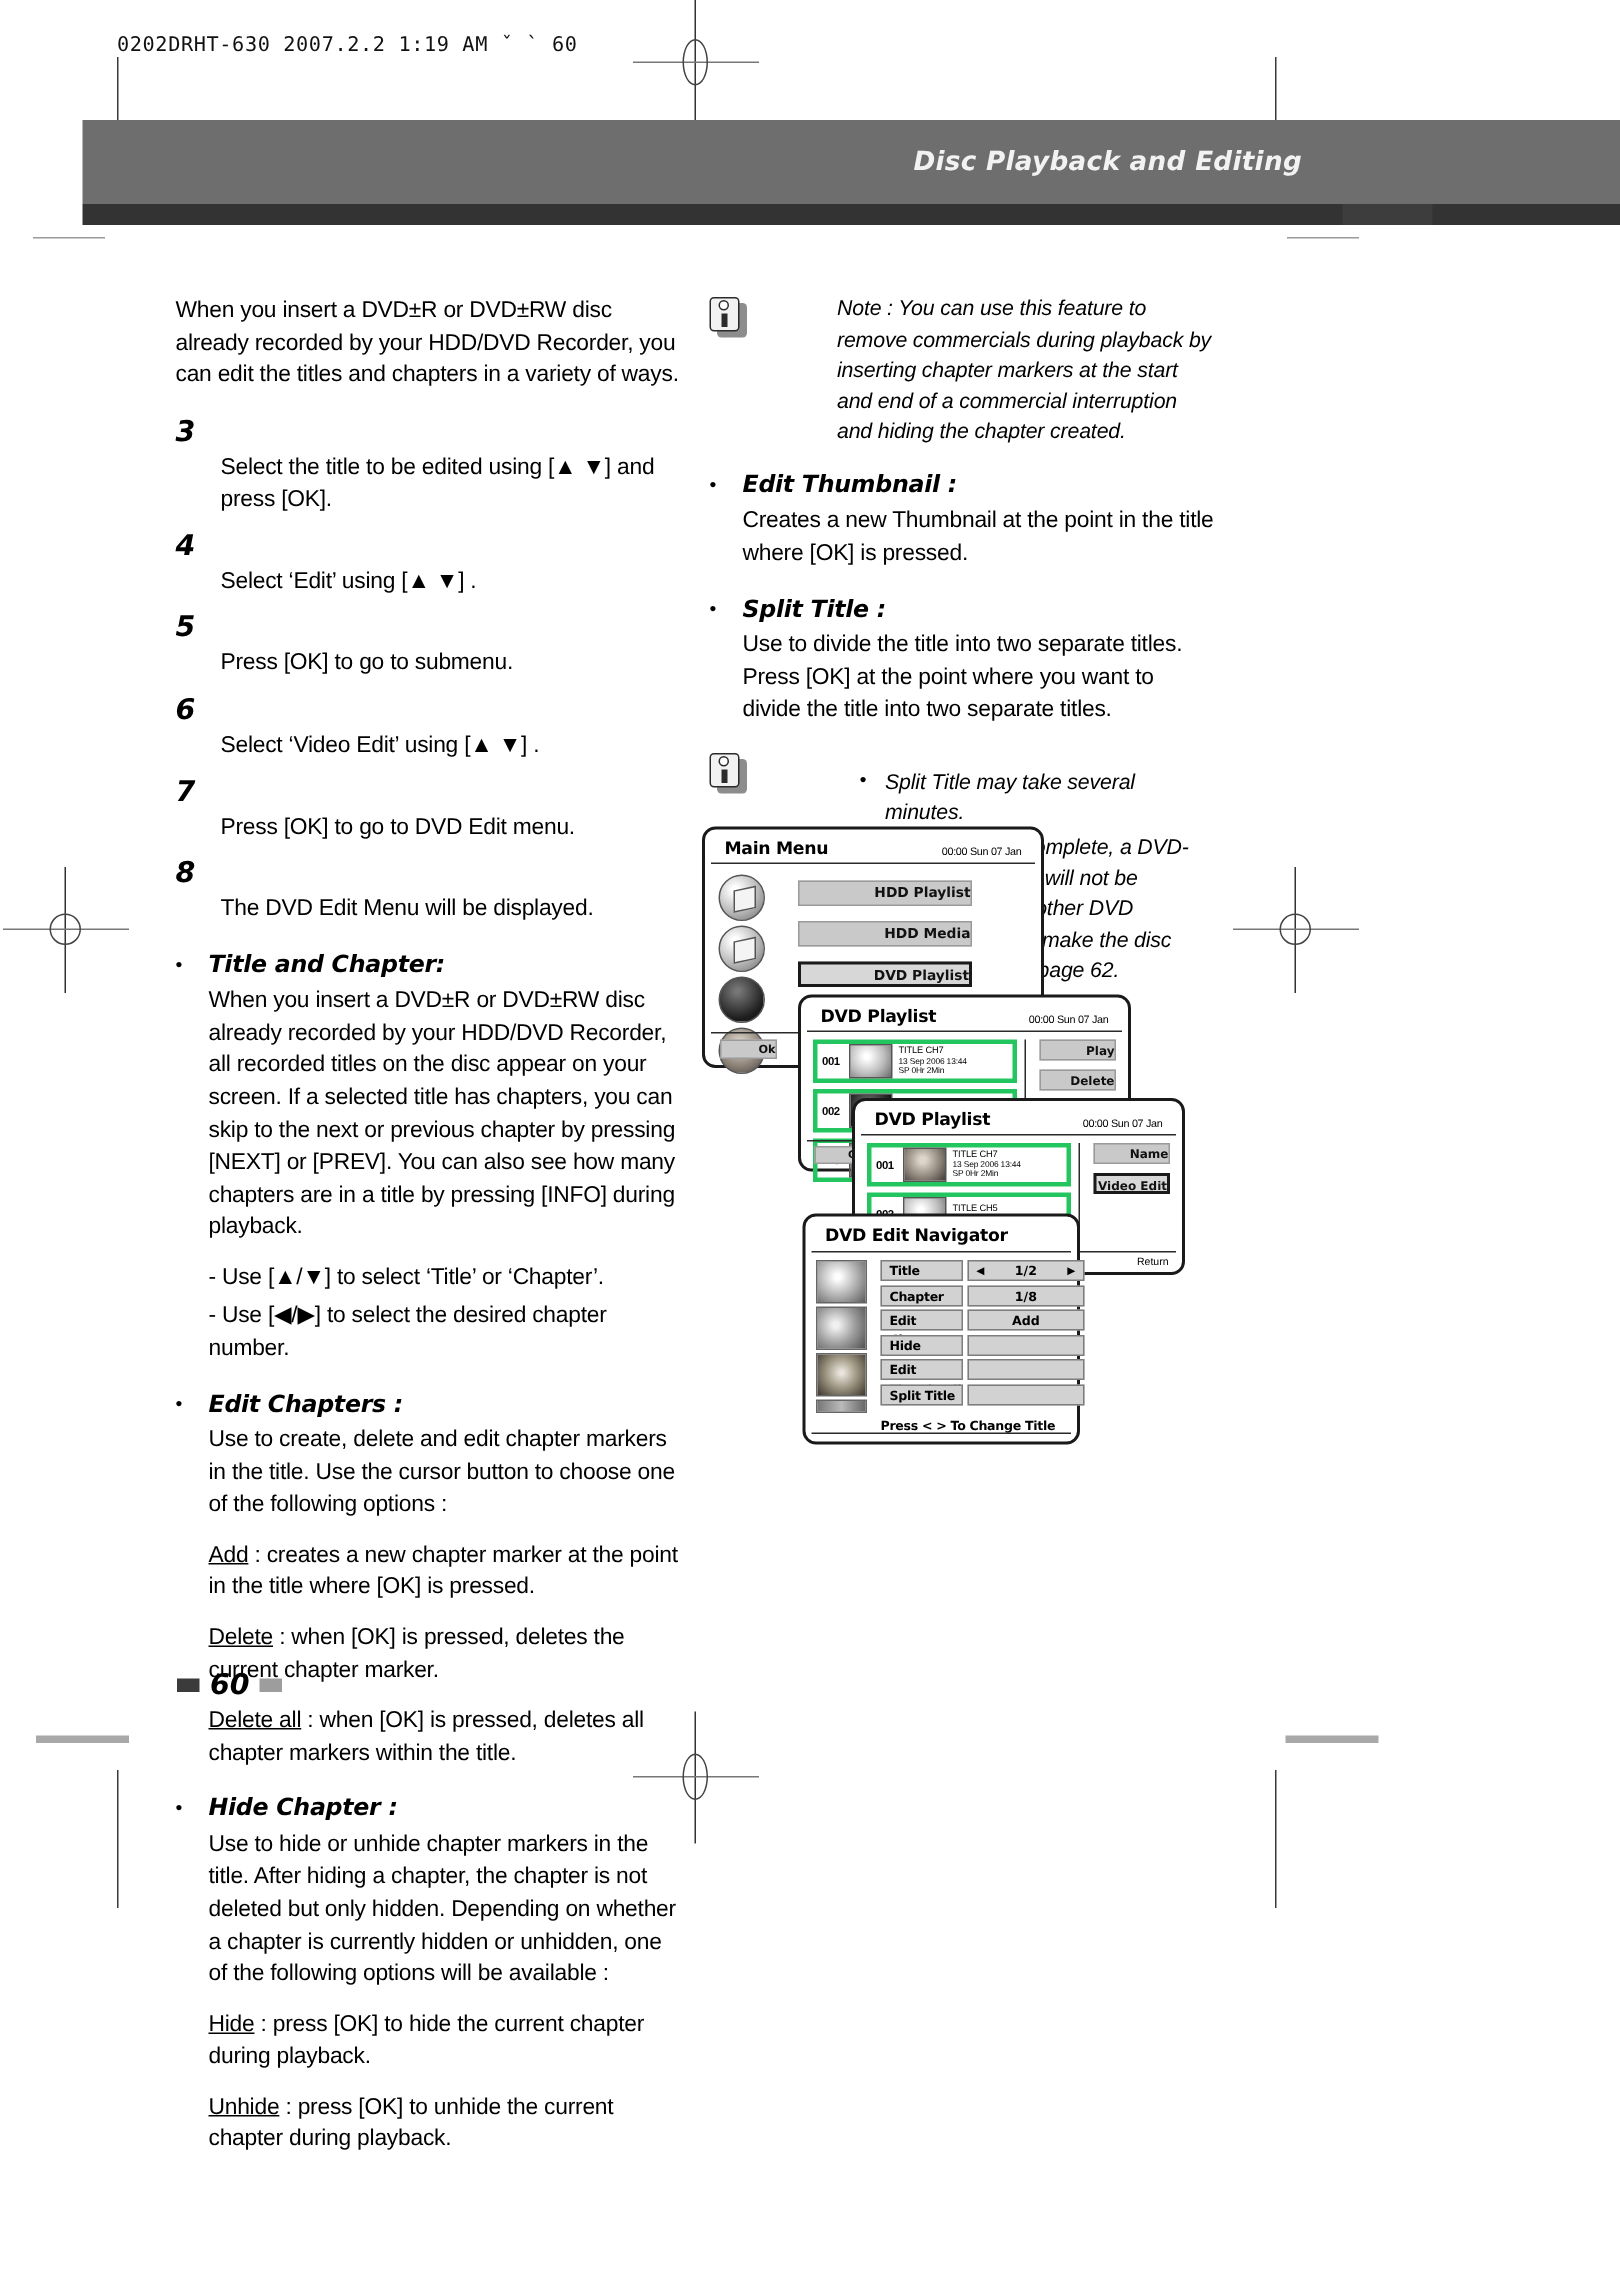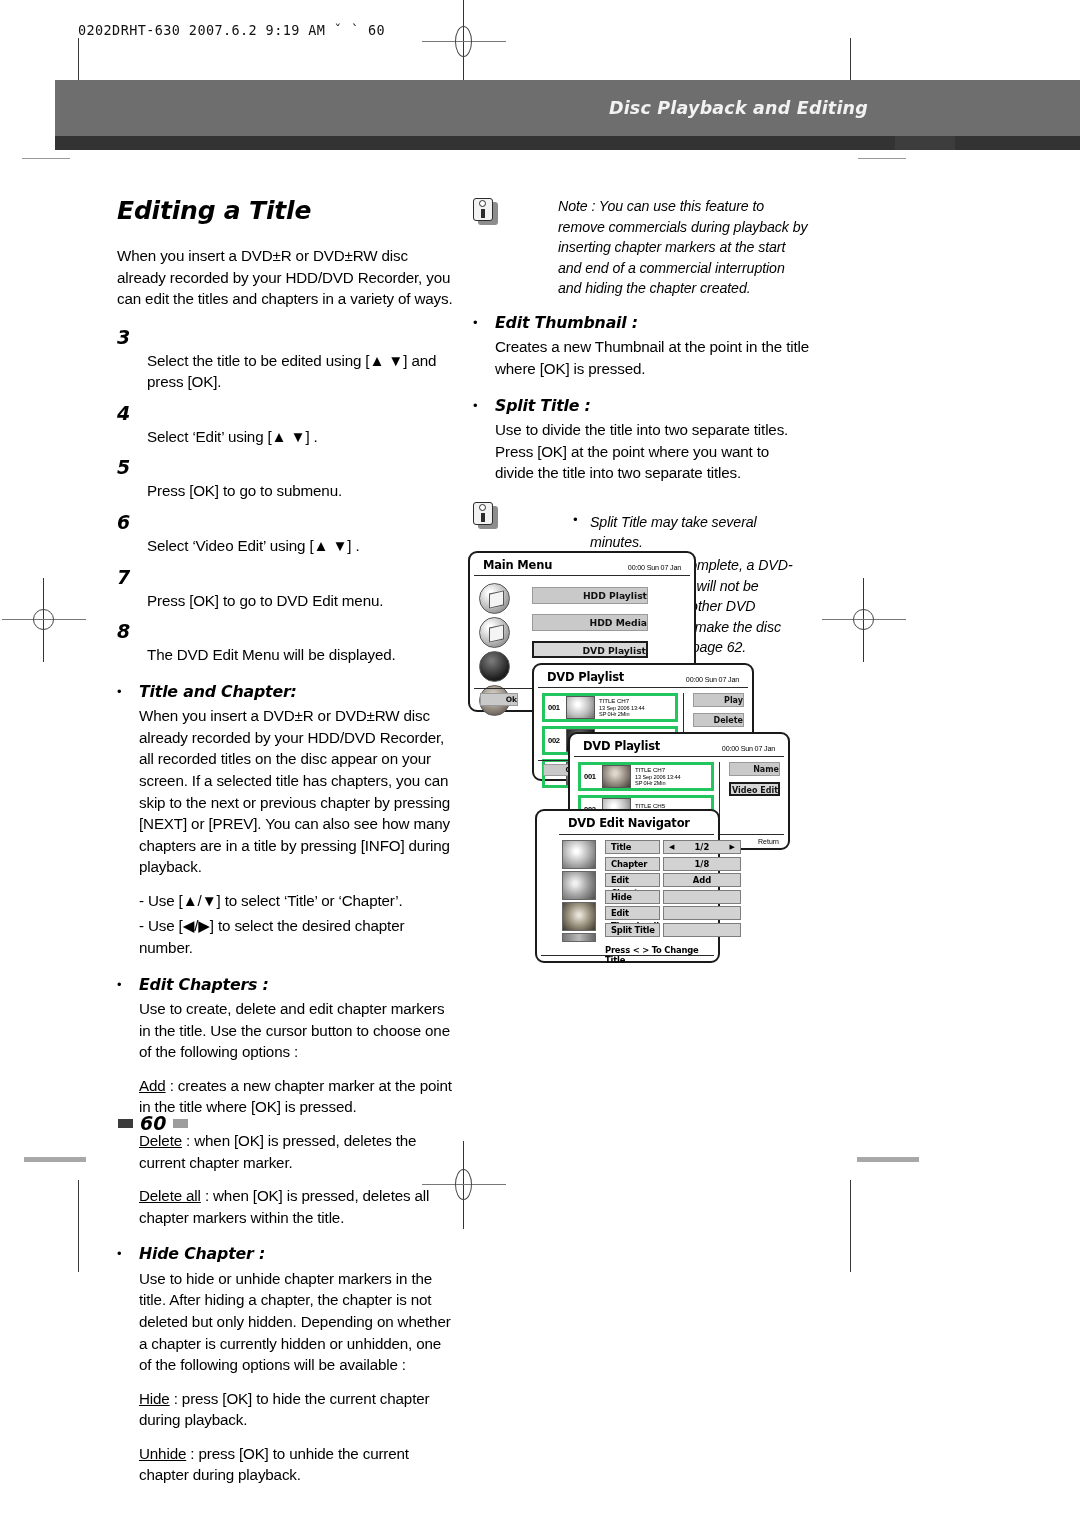--- a/index.html
+++ b/index.html
@@ -147,21 +147,21 @@
   .pl-meta div{font-size:5.6px;letter-spacing:-.1px;white-space:nowrap;}
   .pl-meta div.t{font-size:6.2px;}
   .pl-btns{flex:1;padding-left:9px;border-left:1.5px solid #2a2a2a;margin-left:5px;}
   .pl-btns .osd-btn{height:14px;line-height:13px;margin-bottom:6px;font-size:8px;}
   .pl-foot{position:absolute;left:4px;right:4px;bottom:3px;border-top:1.5px solid #2a2a2a;padding-top:3px;
     display:flex;justify-content:space-between;align-items:center;}
   .pl-ok{width:34px;height:12px;line-height:11px;margin-left:5px;font-size:7px;}
   .pl-ret{font-size:7px;margin-right:5px;}
 
   
-  #osd-nav{left:67px;top:258px;width:185px;height:154px;padding-left:18px;}
+  #osd-nav{left:67px;top:258px;width:185px;height:154px;}
   .nav-head{padding:5px 9px 4px 9px;border-bottom:1.5px solid #2a2a2a;margin:0 4px;}
   .nav-body{display:flex;padding:5px 7px 0 7px;}
   .nav-art{flex:0 0 38px;}
   .nav-disc{width:34px;height:29px;margin-bottom:2px;border:1px solid #666;box-sizing:border-box;
     background:radial-gradient(circle at 42% 38%, #fdfdfd 8%, #b0b0b0 52%, #5a5a5a 100%);}
   .nav-disc.d2{background:radial-gradient(circle at 38% 42%, #f0f0f0 8%, #9f9f9f 50%, #4e4e4e 100%);}
   .nav-disc.d3{background:radial-gradient(circle at 50% 45%, #e8e4dc 6%, #a39a86 45%, #3a352c 100%);}
   .nav-strip{width:34px;height:9px;background:linear-gradient(90deg,#777,#bbb,#666);border:1px solid #666;box-sizing:border-box;}
   .nav-rows{flex:1;padding-left:5px;}
   .nav-row{display:flex;margin-bottom:2.5px;}
@@ -223,30 +223,29 @@
   <div class="rv"></div>
     <div class="rh"></div>
     <div class="rc"></div>
 </div>
 <div class="regmark" style="left:842px;top:598px;">
   <div class="rv"></div>
     <div class="rh"></div>
     <div class="rc"></div>
 </div>
 
-<div class="slug">0202DRHT-630 2007.6.2 9:19 AM ˇ  ` 60</div>
+<div class="slug">0202DRHT-630 2007.2.2 1:19 AM ˇ  ` 60</div>
 
 <div class="banner"></div>
 <div class="banner-underbar"></div>
 <div class="banner-underbar-gap"></div>
 <div class="banner-title">Disc Playback and Editing</div>
 
 <div class="col col-left">
 
-  <h1 class="sec-title">Editing a Title</h1>
 
   <p class="body">When you insert a DVD±R or DVD±RW disc already recorded by your HDD/DVD Recorder, you can edit the titles and chapters in a variety of ways.</p>
 
   <div>
     <div class="step">
       <div class="step-num">3</div>
       <div class="step-txt">Select the title to be edited using [▲ ▼] and press [OK].</div>
     </div>
     <div class="step">
       <div class="step-num">4</div>

